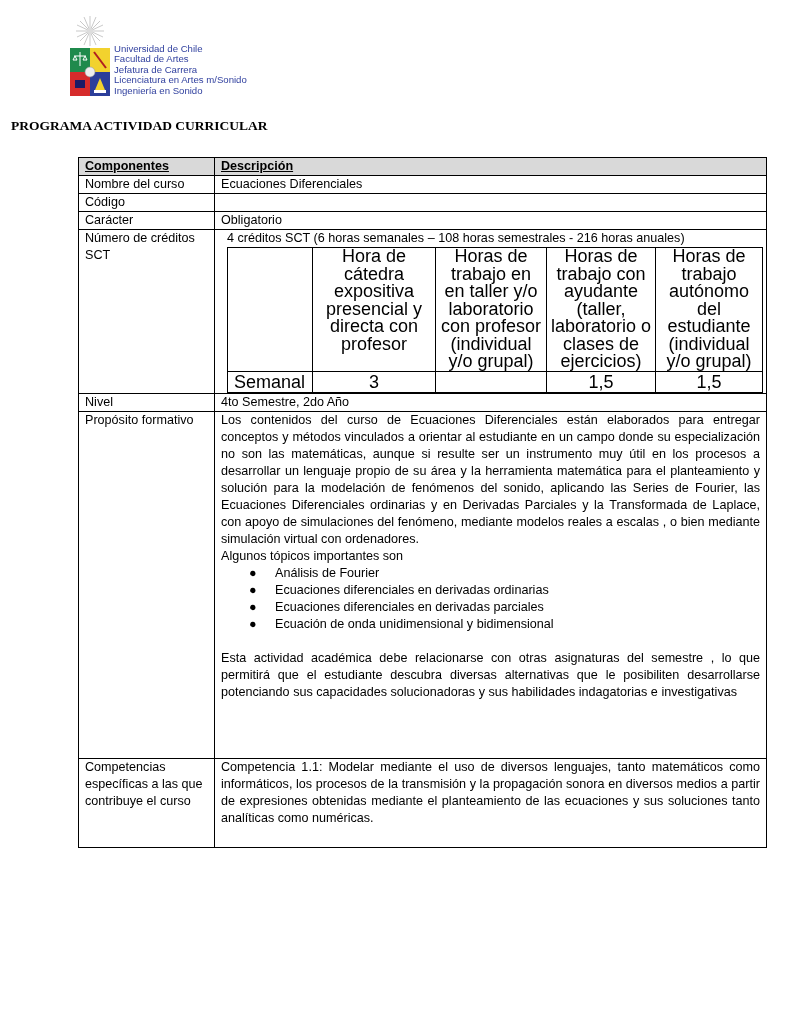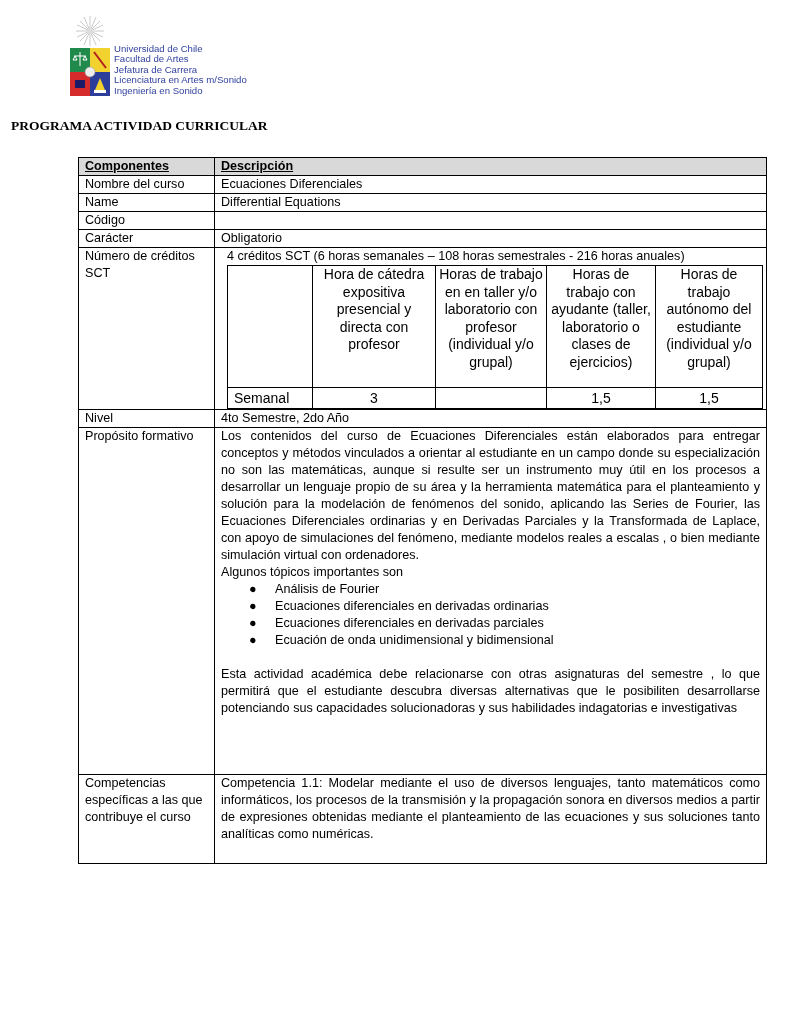--- a/index.html
+++ b/index.html
@@ -12,21 +12,21 @@
   .logo-text div { white-space: nowrap; }
   .doc-title { position: absolute; left: 11px; width: 800px; top: 118px; text-align: left;
                font-family: "Liberation Serif", "DejaVu Serif", serif; font-weight: bold; font-size: 13.5px; }
   table.main { position: absolute; left: 78px; top: 157px; width: 689px; border-collapse: collapse;
                font-size: 12.6px; table-layout: fixed; }
   table.main td { border: 1.3px solid #000; padding: 0 6px; vertical-align: top; line-height: 17px; }
   table.main tr.hdr td { background: #d9d9d9; font-weight: bold; height: 17px; text-decoration: underline; }
   table.main td.c1 { width: 123px; }
   table.main tr.r18 td { height: 16px; }
   .nested-wrap { padding: 0 0 3px 0; }
-  table.nested { width: 536px; border-collapse: collapse; table-layout: fixed; font-size: 14px; margin-left: 0; }
+  table.nested { width: 536px; border-collapse: collapse; table-layout: fixed; font-size: 18px; margin-left: 0; }
   table.nested td { border: 1px solid #000; text-align: center; vertical-align: top; line-height: 17.5px; padding: 0 3px; }
   table.nested td.rowlab { text-align: left; padding-left: 6px; }
   table.nested tr.nh td { height: 121px; }
   table.nested tr.nr td { height: 20px; line-height: 20px; }
   .justify { text-align: justify; }
   .prop { height: 346px; }
   ul.topics { margin: 0; padding-left: 54px; }
   ul.topics li { list-style: none; position: relative; padding-left: 0; }
   ul.topics li .bullet { position: absolute; left: -26px; top: 0; }
   .gap { height: 17px; }
@@ -79,24 +79,20 @@
   <tbody>
       <tr class="hdr">
     <td class="c1">Componentes</td>
     <td>Descripción</td>
   </tr>
   <tr class="r18">
     <td>Nombre del curso</td>
     <td>Ecuaciones Diferenciales</td>
   </tr>
   <tr class="r18">
-    <td>Name</td>
-    <td>Differential Equations</td>
-  </tr>
-  <tr class="r18">
     <td>Código</td>
     <td></td>
   </tr>
   <tr class="r18">
     <td>Carácter</td>
     <td>Obligatorio</td>
   </tr>
   <tr>
     <td>Número de créditos SCT</td>
     <td class="nested-wrap">

